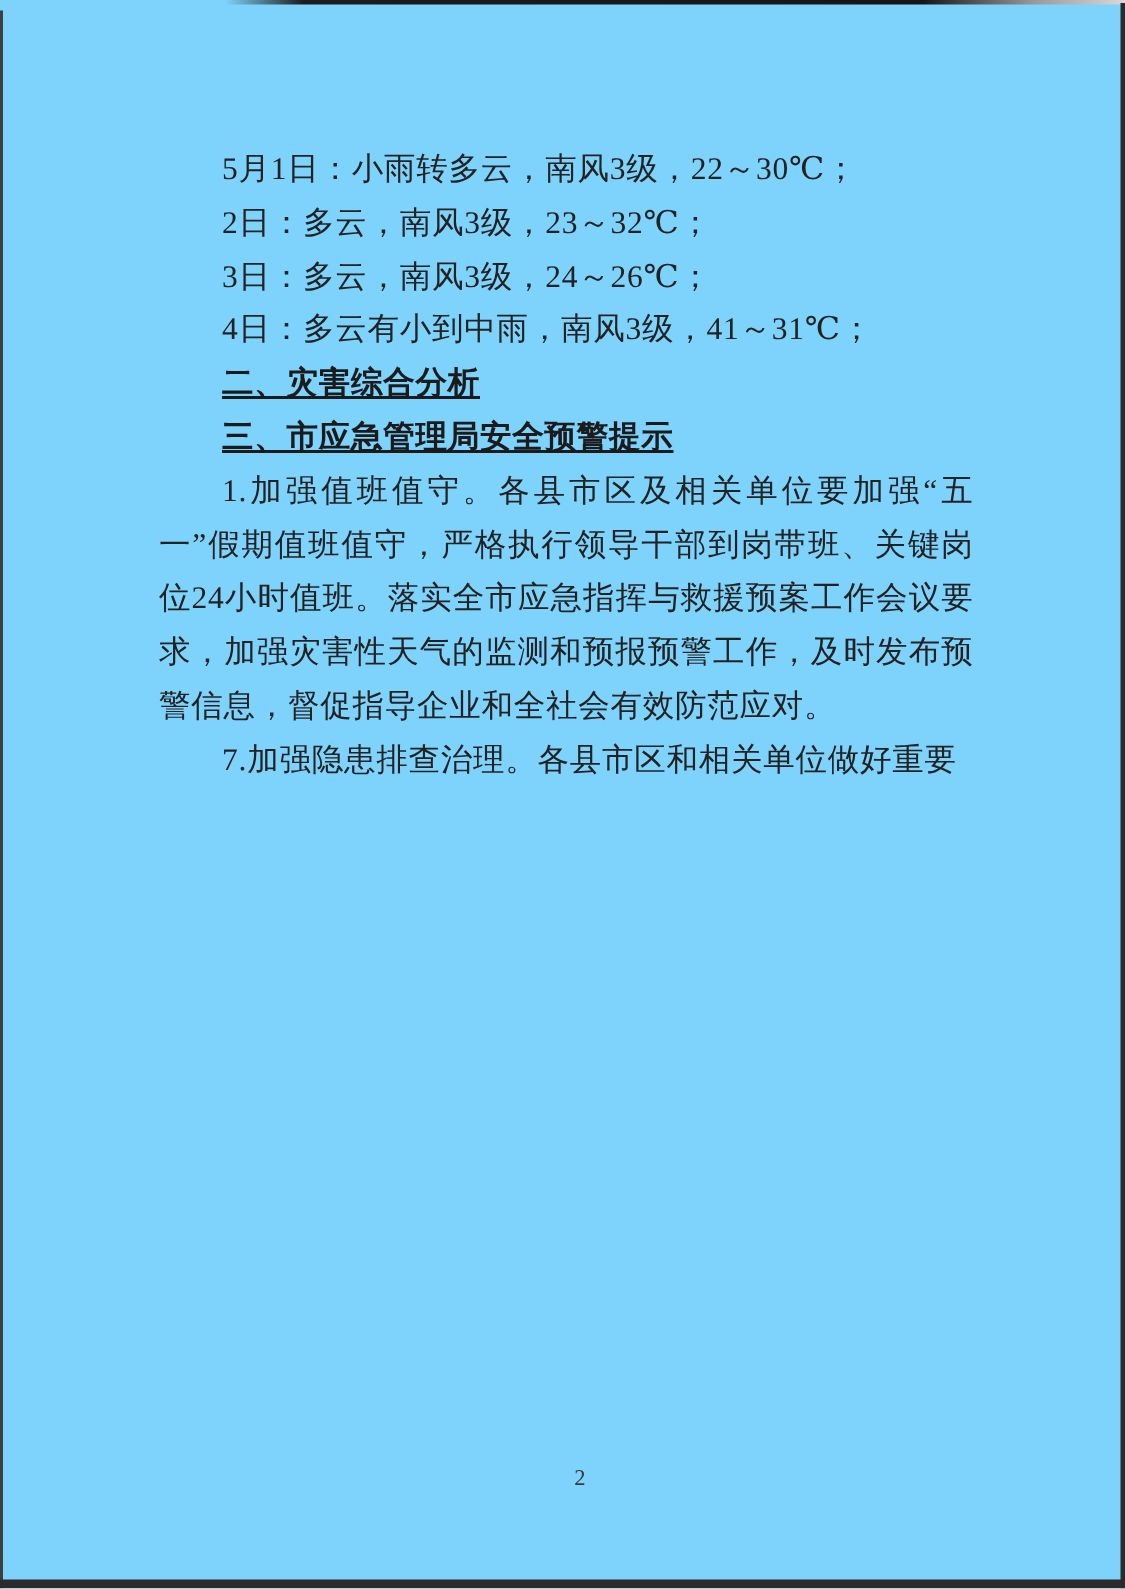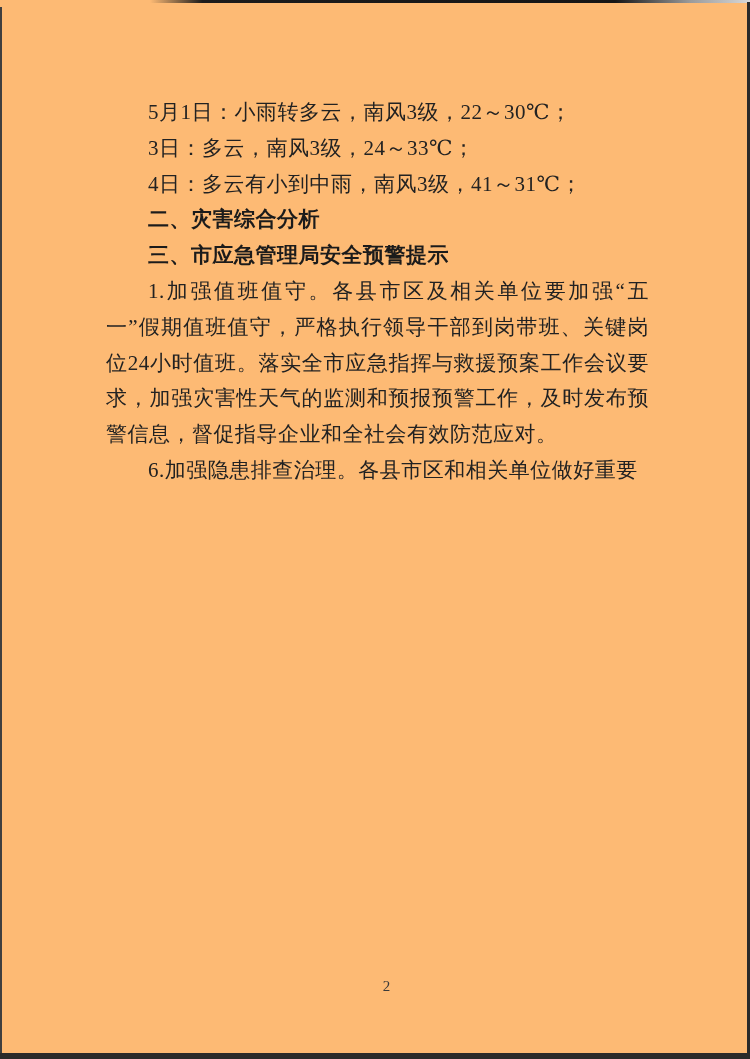--- a/index.html
+++ b/index.html
@@ -4,21 +4,21 @@
 <style>
   html, body {
     margin: 0;
     padding: 0;
     background: #ffffff;
   }
   .page {
     position: relative;
     width: 750px;
     height: 1059px;
-    background: #fdba74;
+    background: #7dd3fc;
     overflow: hidden;
     font-family: "Liberation Serif", "DejaVu Serif", serif;
   }
   
   .edge-top {
     position: absolute;
     top: 0; left: 0;
     width: 750px; height: 3px;
     background: linear-gradient(to right,
       rgba(0,0,0,0) 0%, rgba(0,0,0,0) 20%,
@@ -55,20 +55,21 @@
   }
   .content p {
     margin: 0;
     text-indent: 2em;
     text-align: justify;
     word-break: break-all;
   }
   .heading {
     font-weight: bold;
     color: #1b1b1b;
+    text-decoration: underline;
   }
   .bold-para {
     font-weight: bold;
     color: #1b1b1b;
   }
   .footer {
     position: absolute;
     left: 106px;
     top: 978px;
     width: 543px;
@@ -83,23 +84,24 @@
 
 <div class="page">
 
   <div class="edge-top"></div>
   <div class="edge-left"></div>
   <div class="edge-right"></div>
   <div class="edge-bottom"></div>
 
   <div class="content">
     <p>5月1日：小雨转多云，南风3级，22～30℃；</p>
-    <p>3日：多云，南风3级，24～33℃；</p>
+    <p>2日：多云，南风3级，23～32℃；</p>
+    <p>3日：多云，南风3级，24～26℃；</p>
     <p>4日：多云有小到中雨，南风3级，41～31℃；</p>
     <p class="heading">二、灾害综合分析</p>
     <p class="heading">三、市应急管理局安全预警提示</p>
     <p>1.加强值班值守。各县市区及相关单位要加强“五一”假期值班值守，严格执行领导干部到岗带班、关键岗位24小时值班。落实全市应急指挥与救援预案工作会议要求，加强灾害性天气的监测和预报预警工作，及时发布预警信息，督促指导企业和全社会有效防范应对。</p>
-    <p>6.加强隐患排查治理。各县市区和相关单位做好重要</p>
+    <p>7.加强隐患排查治理。各县市区和相关单位做好重要</p>
   </div>
 
   <div class="footer">2</div>
 
 </div>
 
 </body></html>

